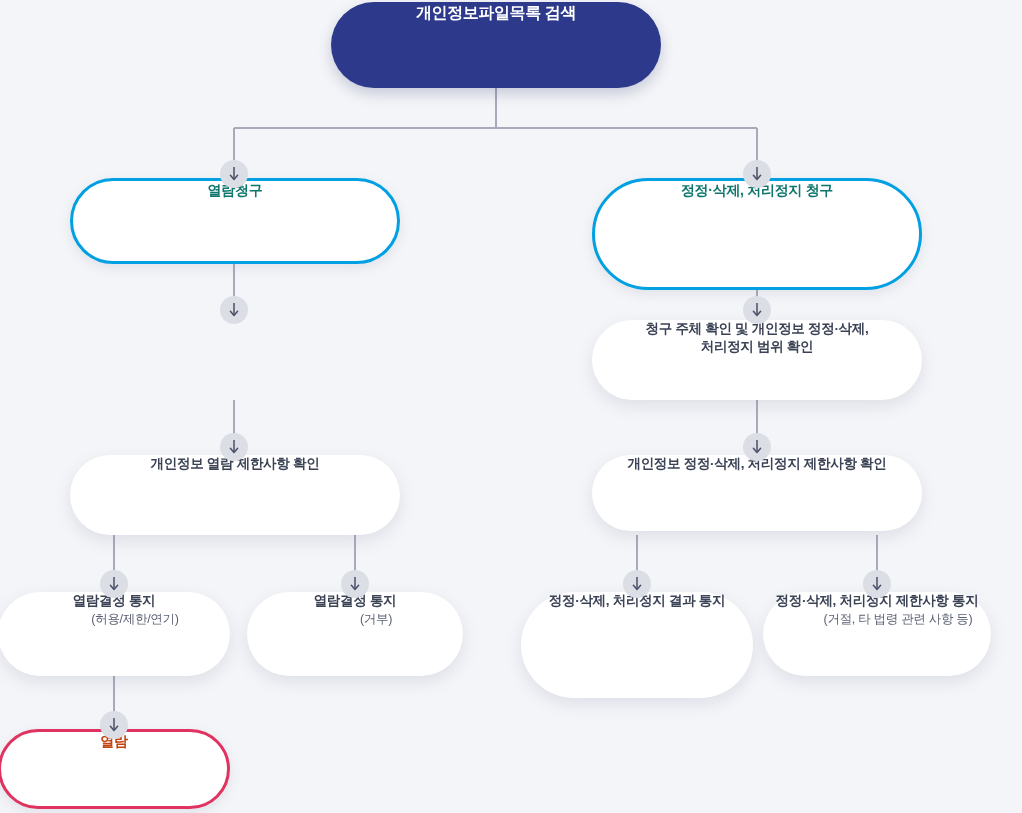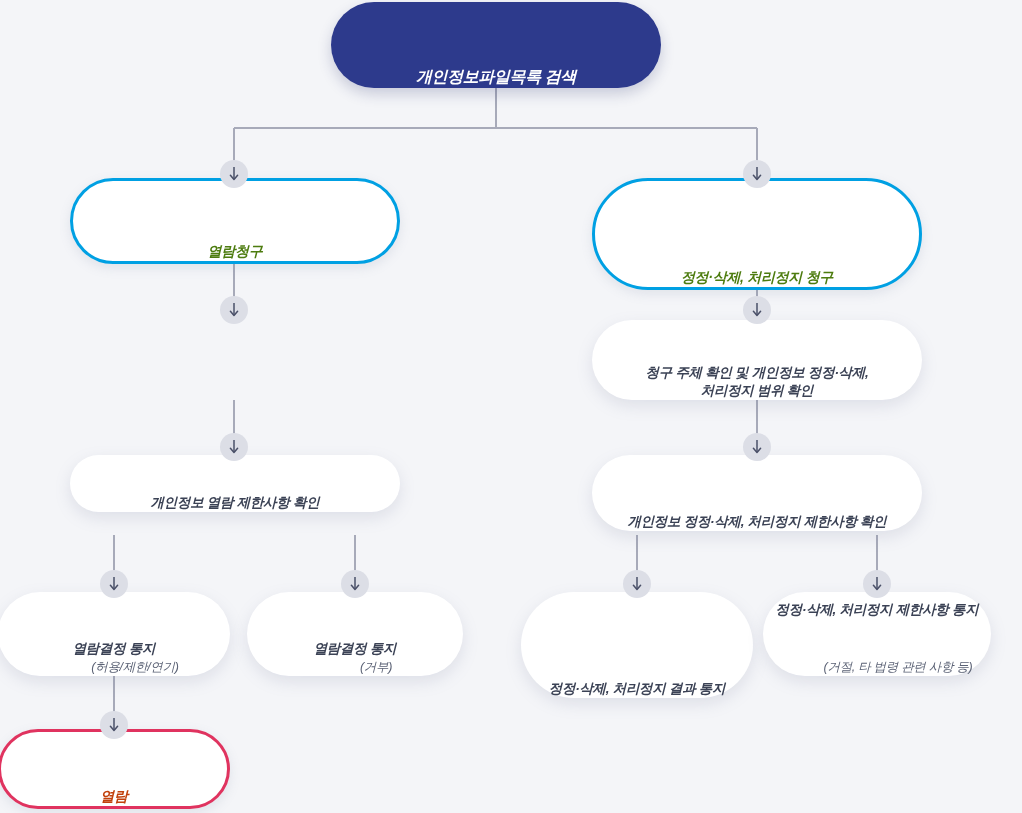--- a/index.html
+++ b/index.html
@@ -42,26 +42,25 @@
   }
   .arrow-badge svg { display: block; }
 
   
   .node {
     position: absolute;
     z-index: 2;
     display: flex;
     flex-direction: column;
     align-items: center;
-    justify-content: flex-end;
+    justify-content: flex-start;
     text-align: center;
     background: #ffffff;
     border-radius: 999px;
     line-height: 1.35;
-    font-style: italic;
   }
 
   .node-title {
     font-size: 13.5px;
     font-weight: bold;
     color: #3b4255;
     letter-spacing: -0.3px;
     white-space: pre-line;
   }
 
@@ -84,21 +83,21 @@
     color: #ffffff;
     font-size: 16px;
     letter-spacing: -0.4px;
   }
 
   
   .node--cyan {
     border: 3px solid #00a0e3;
     box-shadow: 0 4px 12px rgba(120,130,160,0.16);
   }
-  .node--cyan .node-title { color: #4d7c0f; font-size: 14px; }
+  .node--cyan .node-title { color: #0f766e; font-size: 14px; }
 
   
   .node--crimson {
     border: 3px solid #e0335f;
     box-shadow: 0 4px 12px rgba(120,130,160,0.16);
   }
   .node--crimson .node-title { color: #c2410c; font-size: 14px; }
 
   
   .node--card {
@@ -208,21 +207,21 @@
 
   <div class="node node--root" style="left:331px; top:2px; width:330px; height:86px;">
     <span class="node-title">개인정보파일목록 검색</span>
   </div>
 
   <div class="node node--cyan" style="left:70px; top:178px; width:330px; height:86px;">
     <span class="node-title">열람청구</span>
   </div>
 
 
-  <div class="node node--card" style="left:70px; top:455px; width:330px; height:57px;">
+  <div class="node node--card" style="left:70px; top:455px; width:330px; height:80px;">
     <span class="node-title">개인정보 열람 제한사항 확인</span>
   </div>
 
   <div class="node node--card" style="left:-2px; top:592px; width:232px; height:84px;">
     <span class="node-title">열람결정 통지</span>
     <span class="node-sub">(허용/제한/연기)</span>
   </div>
 
   <div class="node node--card" style="left:247px; top:592px; width:216px; height:84px;">
     <span class="node-title">열람결정 통지</span>
@@ -243,18 +242,18 @@
   </div>
 
   <div class="node node--card" style="left:592px; top:455px; width:330px; height:76px;">
     <span class="node-title">개인정보 정정·삭제, 처리정지 제한사항 확인</span>
   </div>
 
   <div class="node node--card" style="left:521px; top:592px; width:232px; height:106px;">
     <span class="node-title">정정·삭제, 처리정지 결과 통지</span>
   </div>
 
-  <div class="node node--card" style="left:763px; top:592px; width:228px; height:84px;gap:39px;">
+  <div class="node node--card" style="left:763px; top:592px; width:228px; height:84px;">
     <span class="node-title">정정·삭제, 처리정지 제한사항 통지</span>
     <span class="node-sub">(거절, 타 법령 관련 사항 등)</span>
   </div>
 
 </div>
 
 </body></html>

